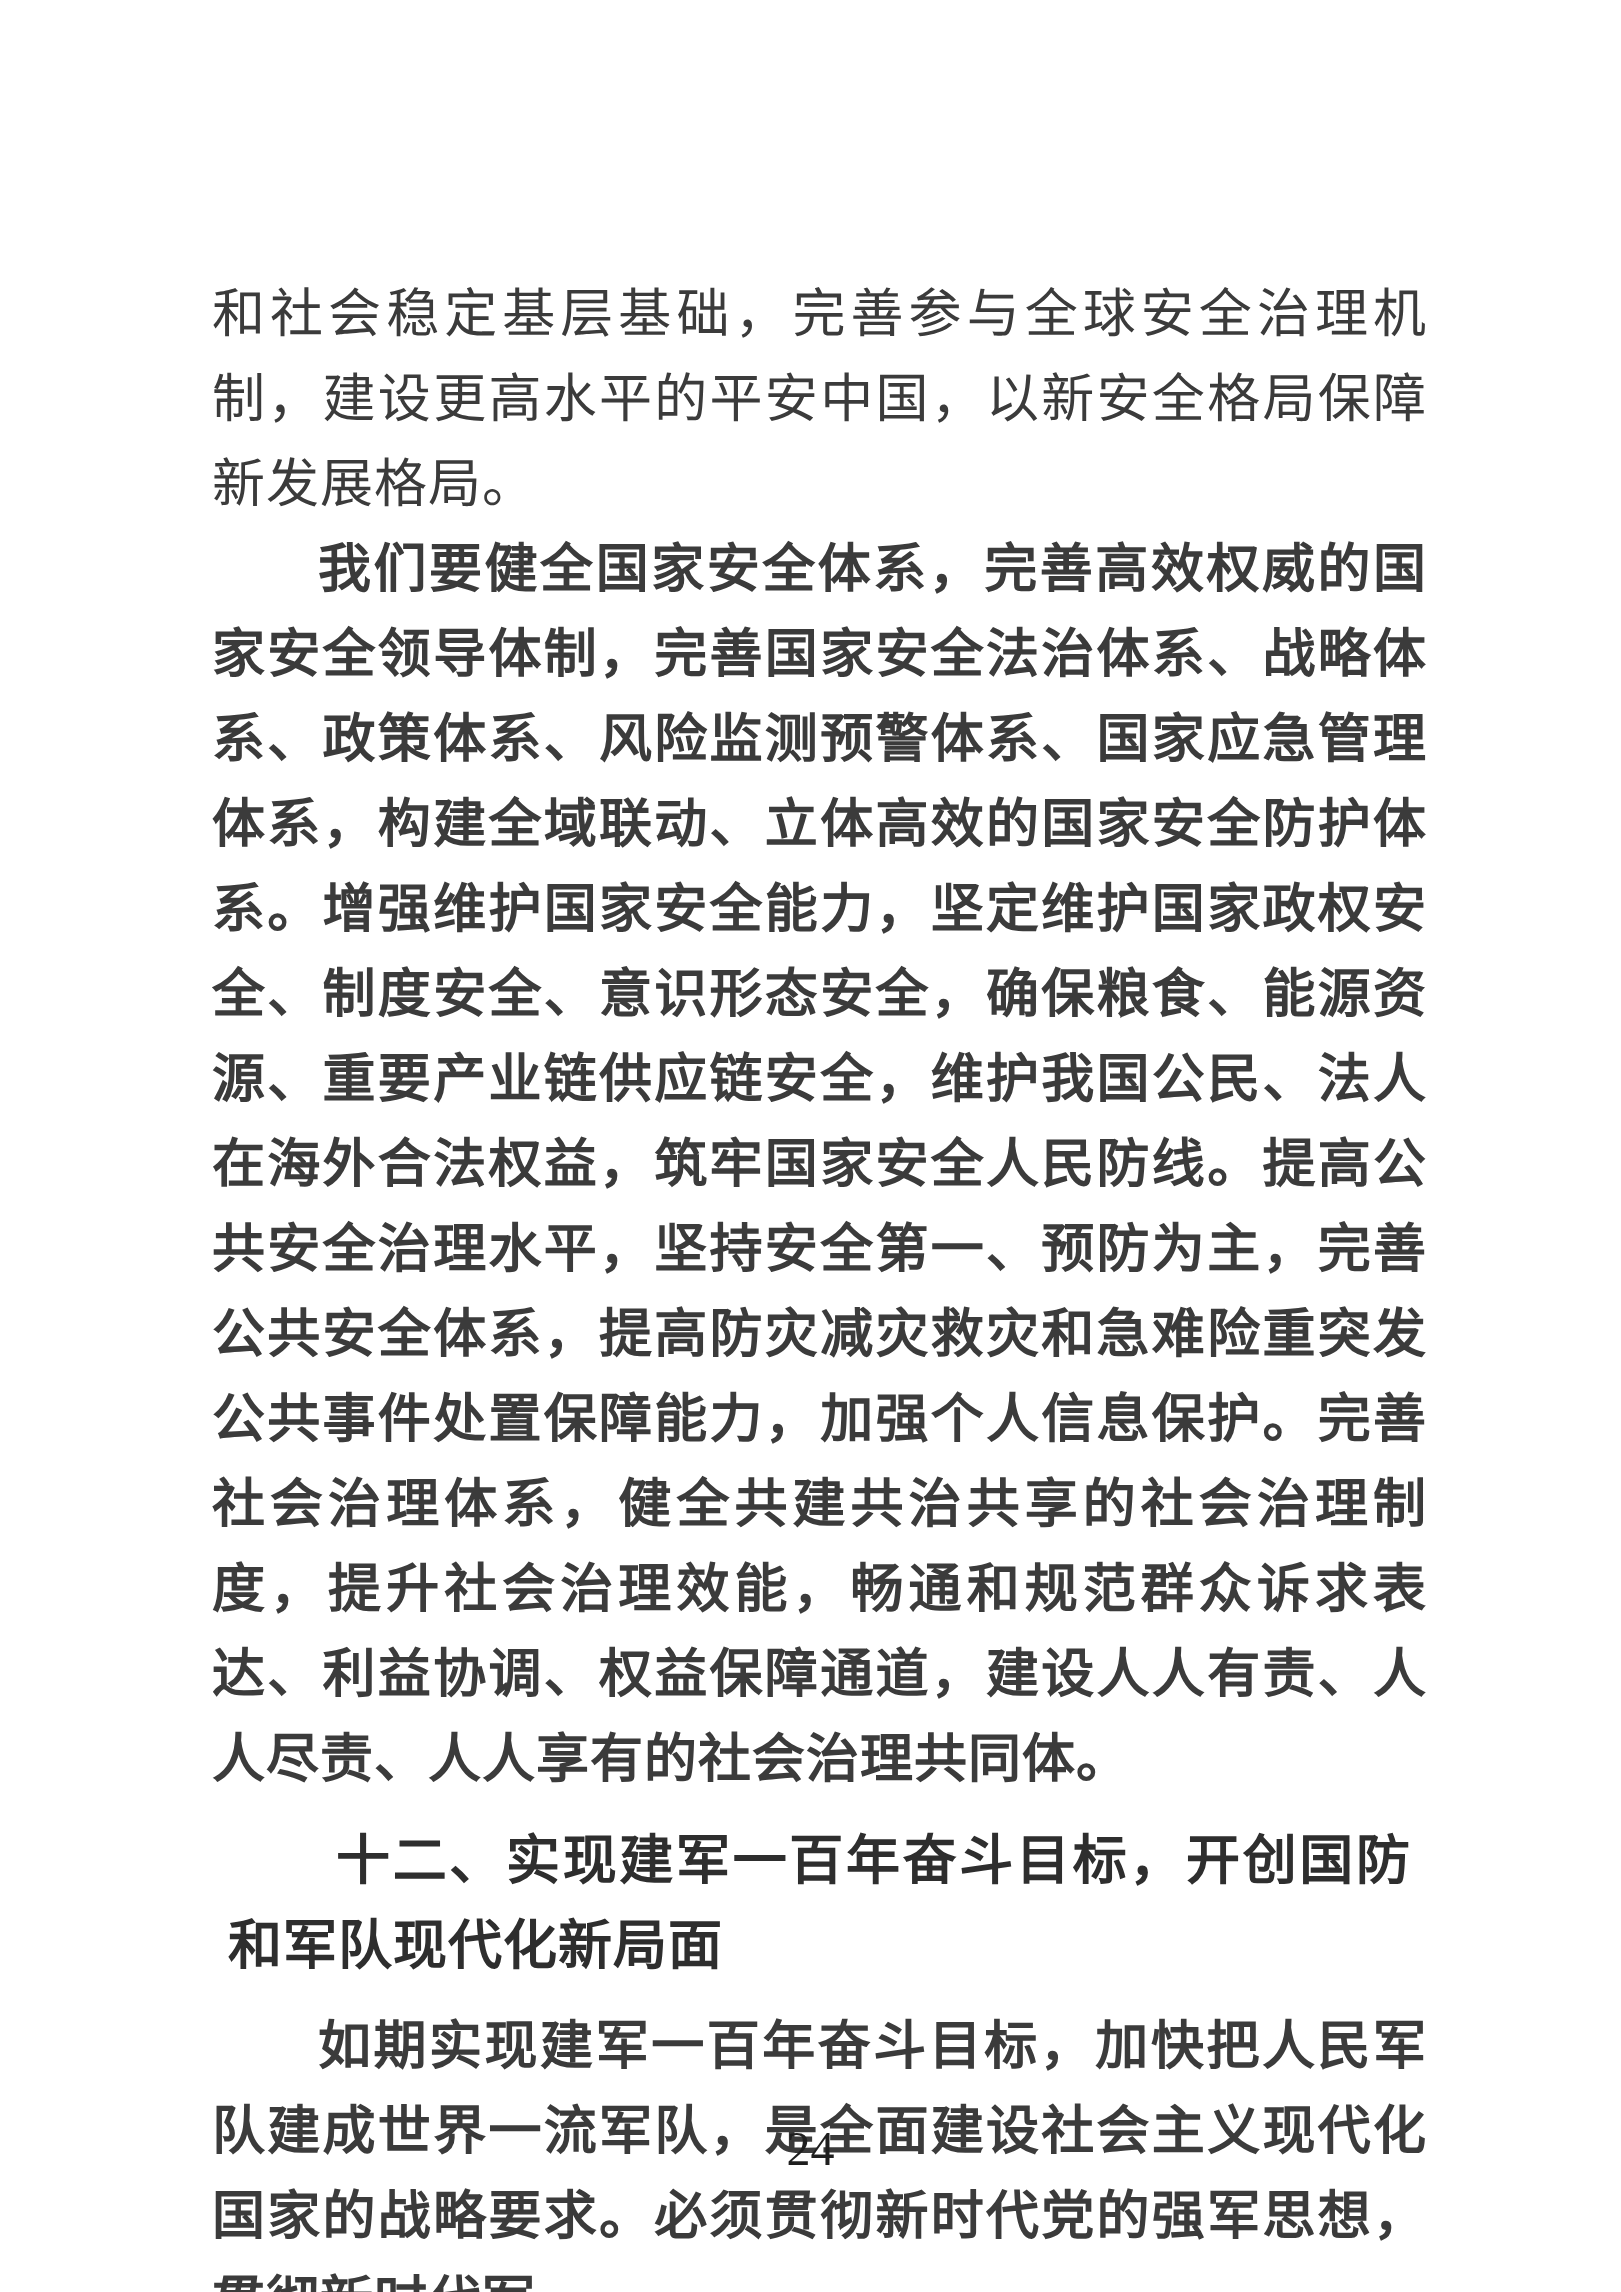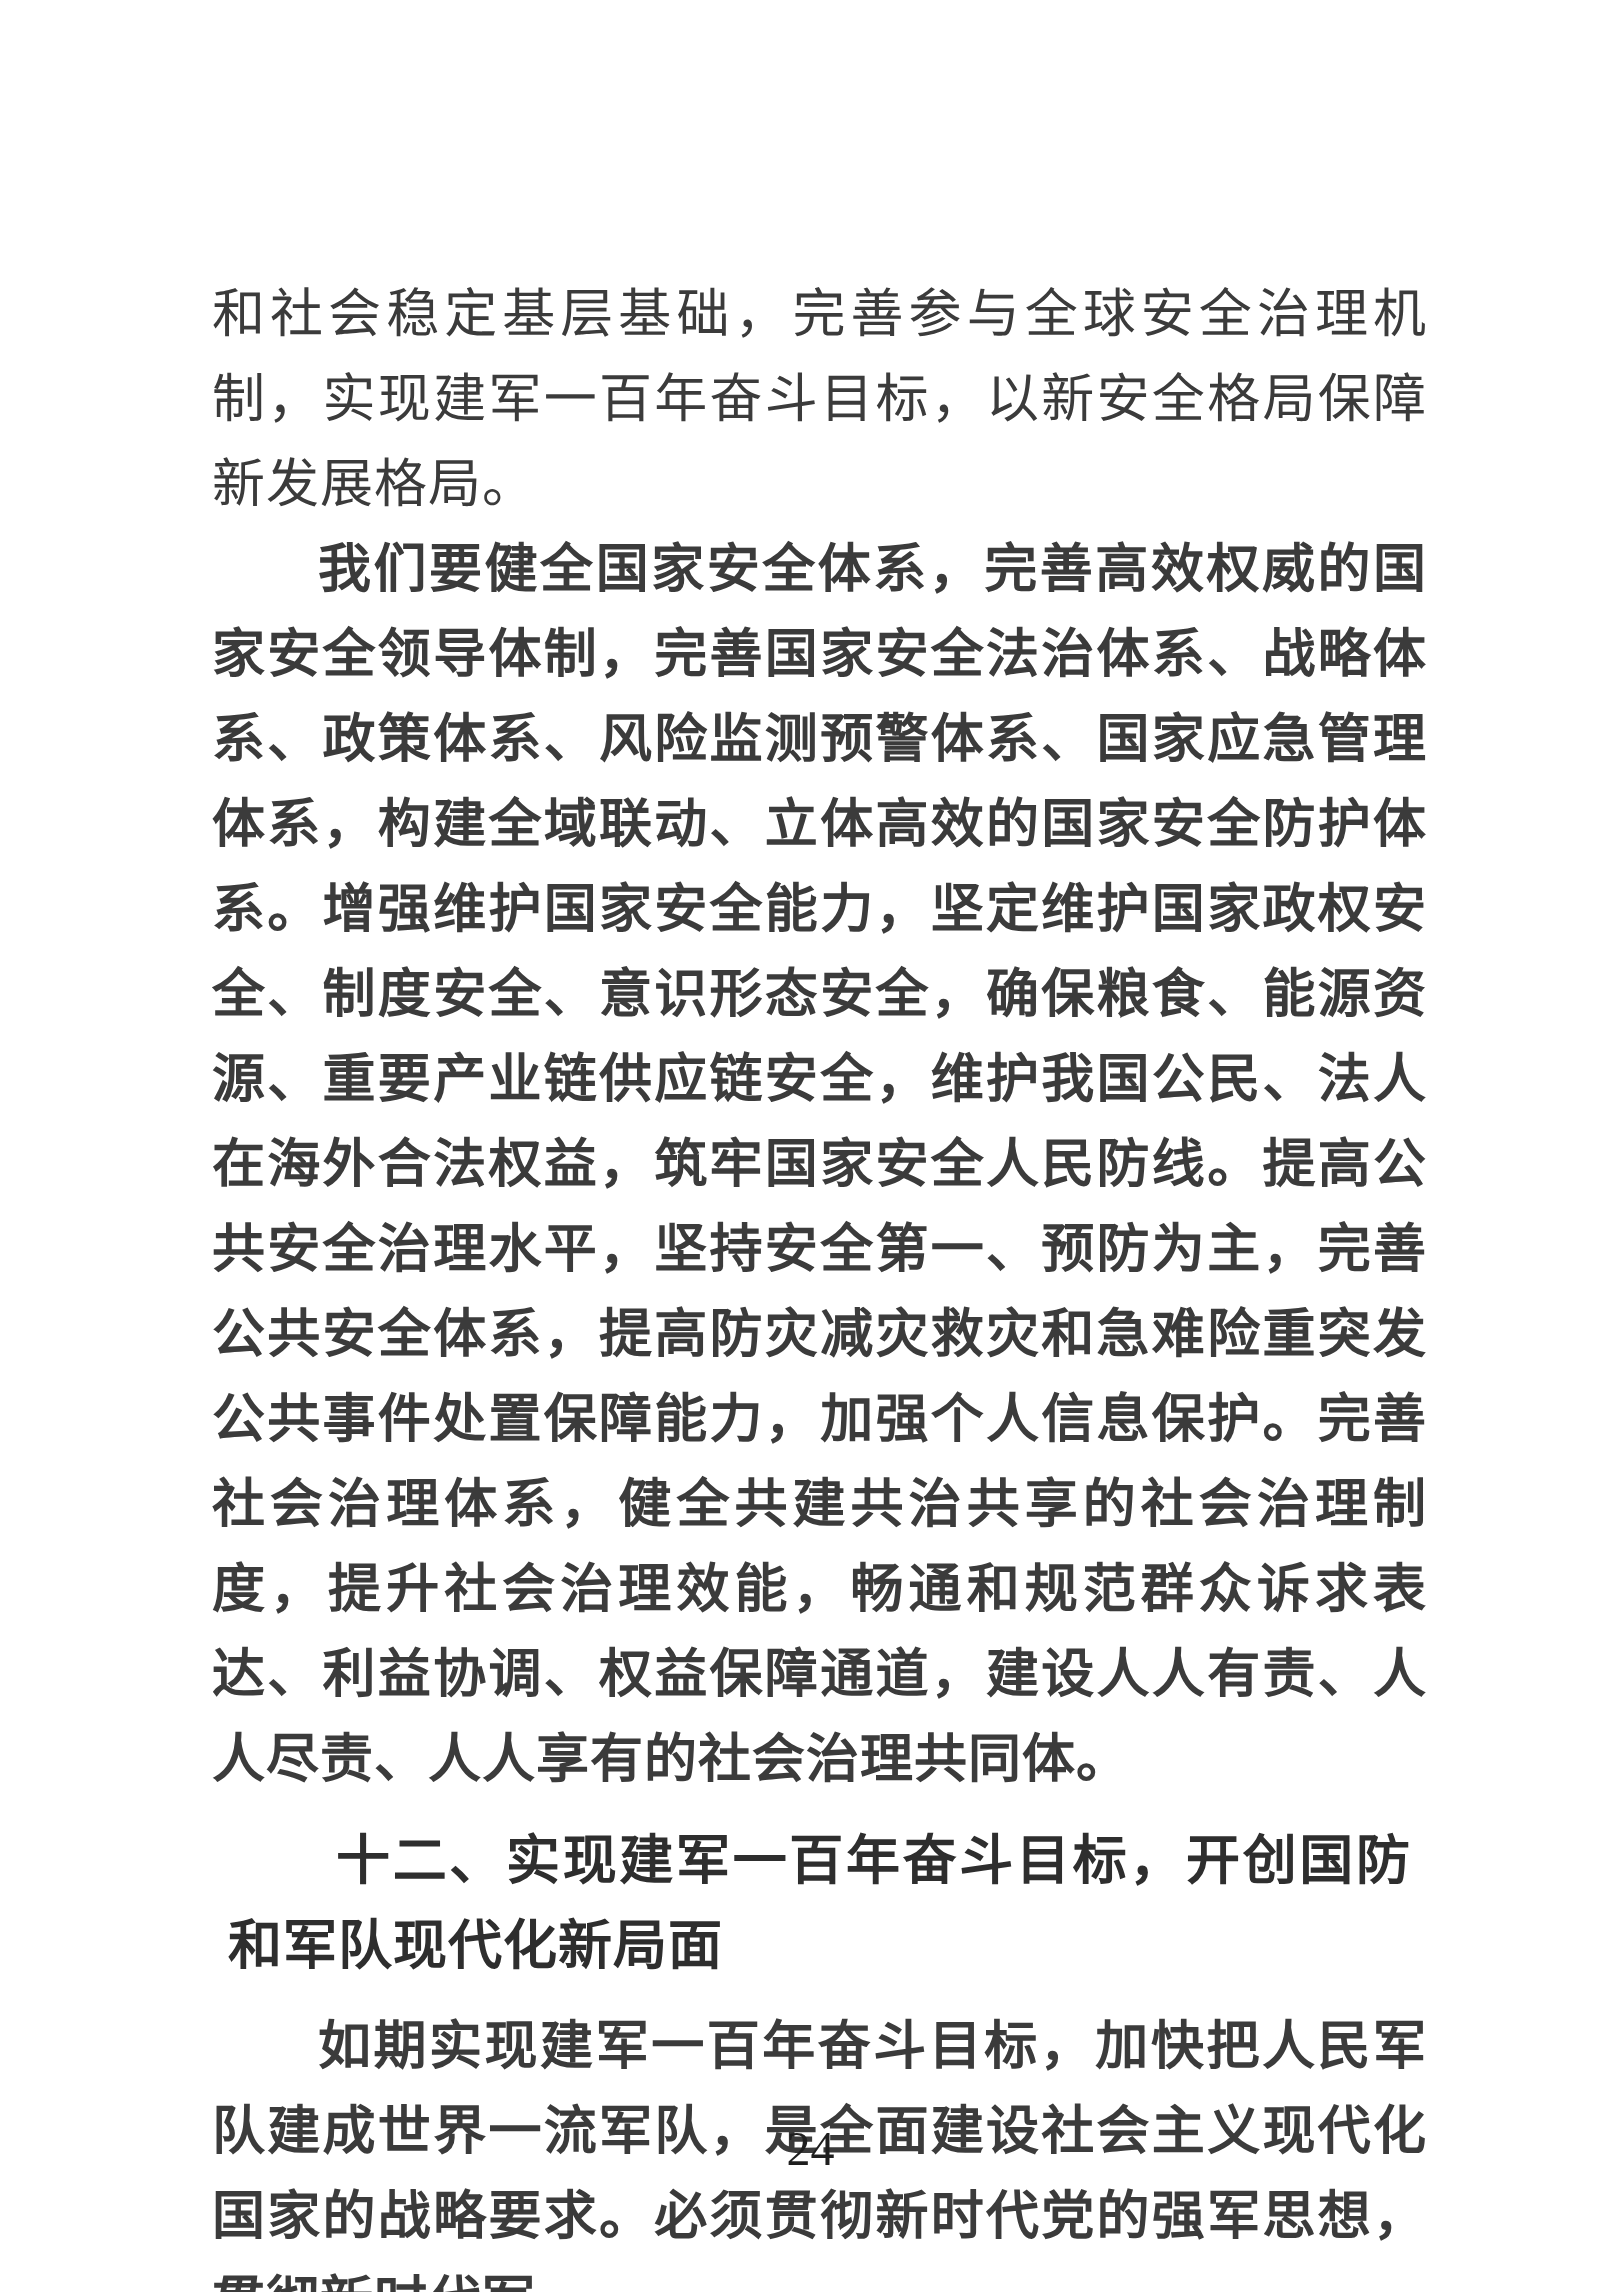--- a/index.html
+++ b/index.html
@@ -61,21 +61,21 @@
     line-height: 48px;
     color: #1f1f1f;
     font-family: "Liberation Serif", serif;
   }
 </style>
 </head>
 <body>
 
 <div class="page">
   <main class="content">
-    <p class="body-para">和社会稳定基层基础，完善参与全球安全治理机制，实现建军一百年奋斗目标，以新安全格局保障新发展格局。</p>
+    <p class="body-para">和社会稳定基层基础，完善参与全球安全治理机制，建设更高水平的平安中国，以新安全格局保障新发展格局。</p>
     <p class="body-para indent">我们要健全国家安全体系，完善高效权威的国家安全领导体制，完善国家安全法治体系、战略体系、政策体系、风险监测预警体系、国家应急管理体系，构建全域联动、立体高效的国家安全防护体系。增强维护国家安全能力，坚定维护国家政权安全、制度安全、意识形态安全，确保粮食、能源资源、重要产业链供应链安全，维护我国公民、法人在海外合法权益，筑牢国家安全人民防线。提高公共安全治理水平，坚持安全第一、预防为主，完善公共安全体系，提高防灾减灾救灾和急难险重突发公共事件处置保障能力，加强个人信息保护。完善社会治理体系，健全共建共治共享的社会治理制度，提升社会治理效能，畅通和规范群众诉求表达、利益协调、权益保障通道，建设人人有责、人人尽责、人人享有的社会治理共同体。</p>
     <h2 class="section-heading">十二、实现建军一百年奋斗目标，开创国防和军队现代化新局面</h2>
     <p class="body-para indent">如期实现建军一百年奋斗目标，加快把人民军队建成世界一流军队，是全面建设社会主义现代化国家的战略要求。必须贯彻新时代党的强军思想，贯彻新时代军</p>
   </main>
   <footer class="footer">
     <span class="page-number">24</span>
   </footer>
 </div>
 
 

